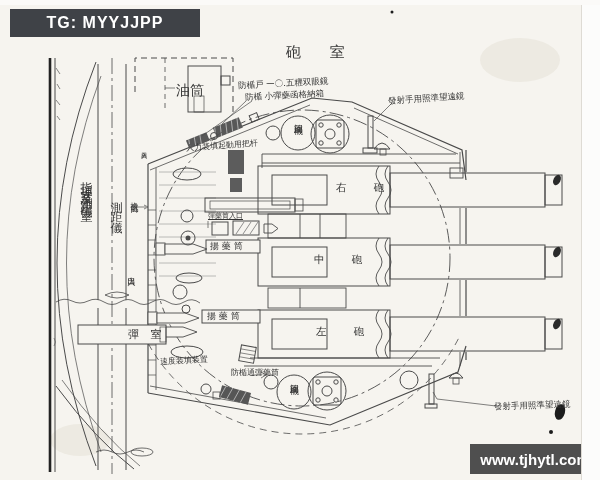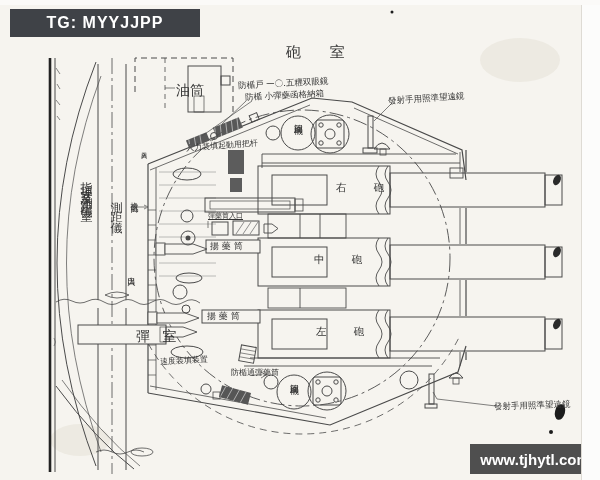--- a/index.html
+++ b/index.html
@@ -240,21 +240,21 @@
   </svg>
 
   <div class="lbl" style="left:286px;top:36px;font-size:15px;letter-spacing:12px;margin-top:9px;">砲 室</div>
 
   <div class="lbl v" style="left:80px;top:172px;font-size:12px;letter-spacing:4px;">指揮室及測距儀室</div>
   <div class="lbl v" style="left:110px;top:192px;font-size:12px;letter-spacing:10px;">測距儀</div>
   <div class="lbl v" style="left:129px;top:196px;font-size:8px;letter-spacing:2px;">換氣口</div>
   <div class="lbl v" style="left:141px;top:148px;font-size:6px;">出入口</div>
   <div class="lbl v" style="left:126px;top:270px;font-size:8px;letter-spacing:1px;">出入口</div>
   <div class="lbl" style="left:176px;top:83px;font-size:14px;">油筒</div>
-  <div class="lbl" style="left:136px;top:329px;font-size:14px;letter-spacing:4px;">彈 室</div>
+  <div class="lbl" style="left:128px;top:329px;font-size:11px;letter-spacing:4px;">彈 室</div>
 
   <div class="lbl" style="left:238px;top:79px;font-size:8.5px;transform:rotate(-3deg);">防楯戸 一〇.五糎双眼鏡</div>
   <div class="lbl" style="left:245px;top:91px;font-size:8.5px;transform:rotate(-3deg);">防楯 小彈藥函格納箱</div>
   <div class="lbl" style="left:186px;top:142px;font-size:8px;transform:rotate(-4deg);">人力装填起動用把杆</div>
   <div class="lbl" style="left:388px;top:94px;font-size:8.5px;transform:rotate(-4deg);">發射手用照準望遠鏡</div>
   <div class="lbl" style="left:494px;top:401px;font-size:8.5px;transform:rotate(-2deg);">發射手用照準望遠鏡</div>
   <div class="lbl" style="left:210px;top:369px;font-size:8px;margin-left:21px;">防楯通彈藥筒</div>
   <div class="lbl" style="left:208px;top:213px;font-size:7px;text-decoration:underline;">彈藥筒入口</div>
   <div class="lbl" style="left:210px;top:242px;font-size:9px;">揚 藥 筒</div>
   <div class="lbl" style="left:207px;top:312px;font-size:9px;">揚 藥 筒</div>

